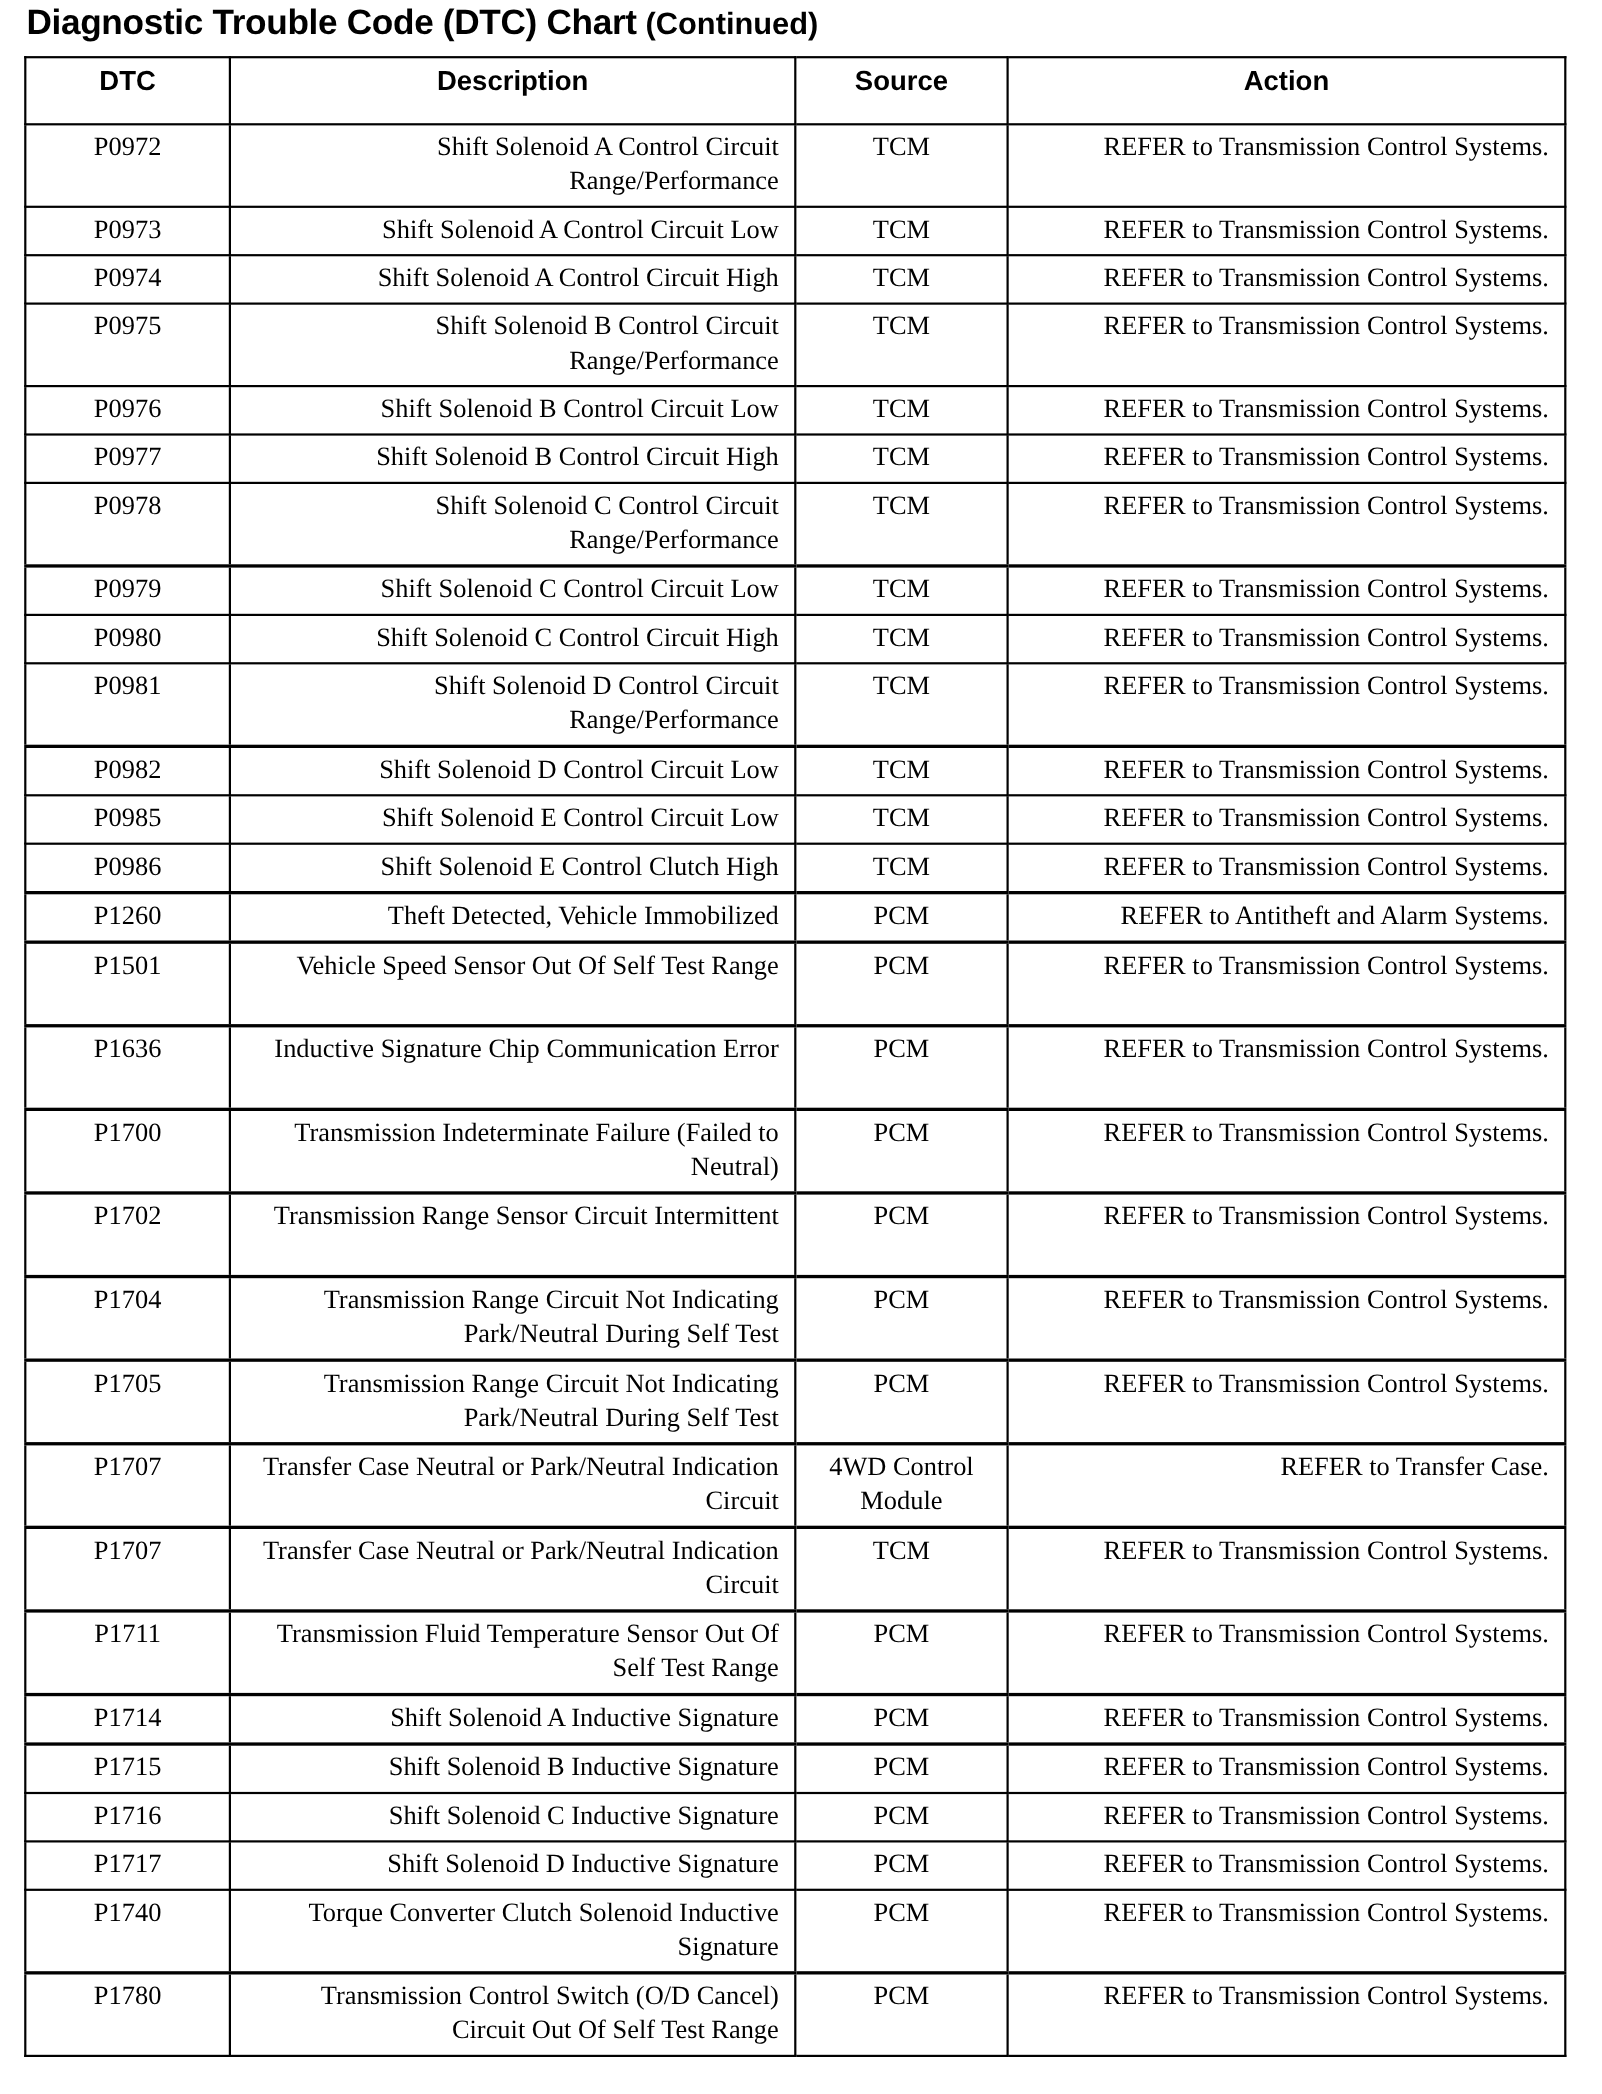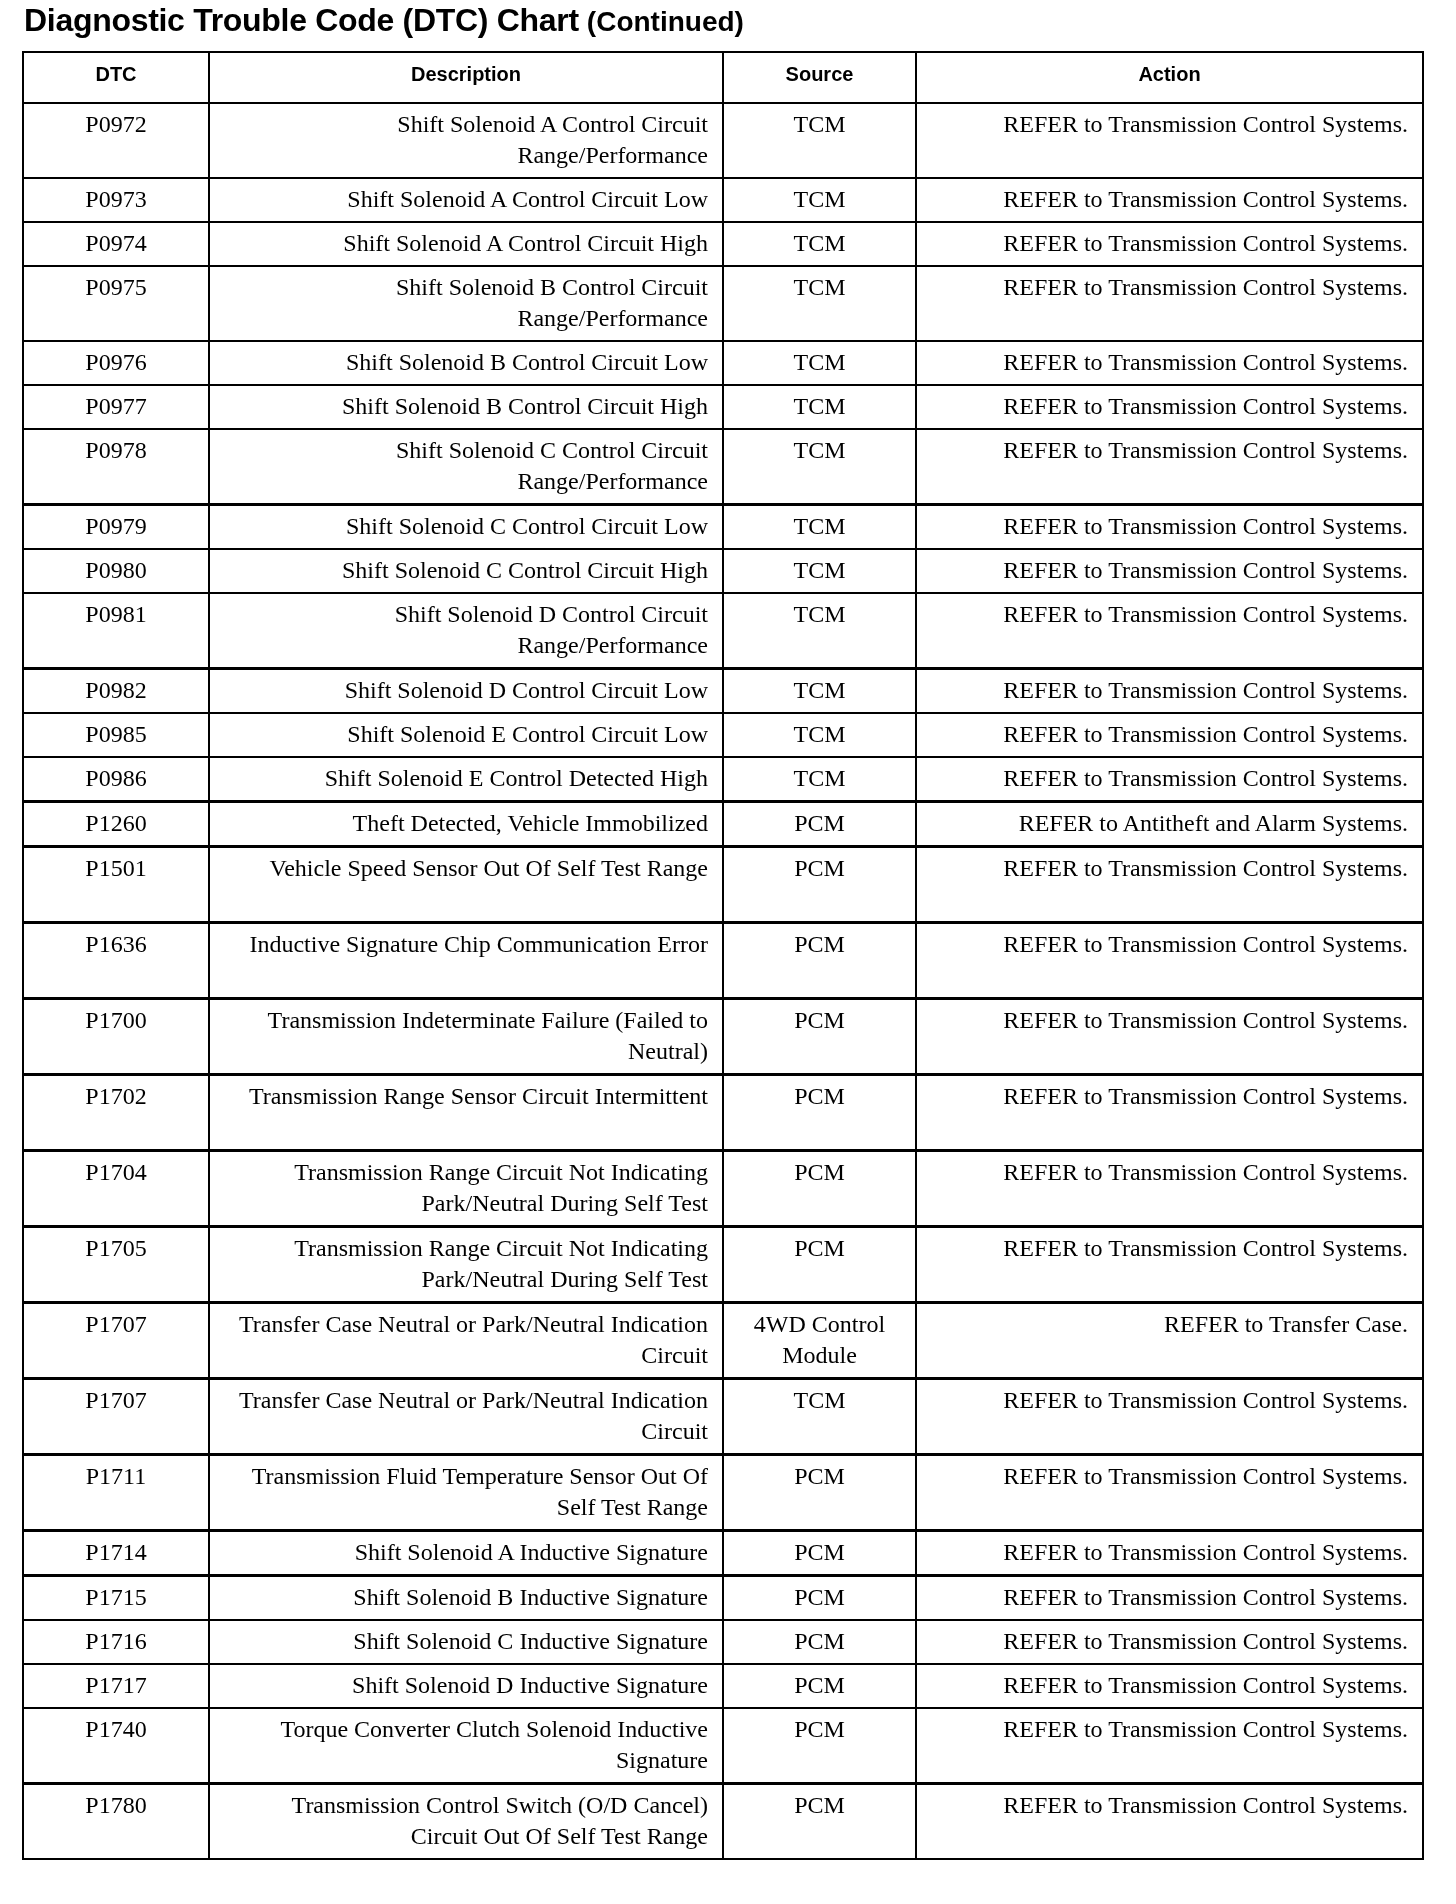--- a/index.html
+++ b/index.html
@@ -12,21 +12,21 @@
     .title .cont { font-size: 28px; margin-left: 8px; letter-spacing: 0; }
     table.dtc {
       position: absolute; left: 22px; top: 51px;
       width: 1400px; border-collapse: collapse; table-layout: fixed;
     }
     table.dtc th, table.dtc td {
       border: 2px solid #000; vertical-align: top;
     }
     table.dtc th {
       font-family: "Liberation Sans", sans-serif; font-weight: bold;
-      font-size: 20px; height: 39px; padding: 2px 0 8px 0; text-align: center;
+      font-size: 25px; height: 39px; padding: 2px 0 18px 0; text-align: center;
       vertical-align: middle;
     }
     table.dtc td {
       font-family: "Liberation Serif", serif; font-size: 24px; line-height: 31px;
       padding: 5px 14px 6px 14px;
     }
     table.dtc tr.single td { height: 31px; }
     table.dtc tr.double td { height: 62px; }
     table.dtc tr.thick td { border-top-width: 3px; margin-left: 24px; }
     td.c-dtc { text-align: center; }
@@ -123,21 +123,21 @@
         <td class="c-act">REFER to Transmission Control Systems.</td>
       </tr>
       <tr class="single">
         <td class="c-dtc">P0985</td>
         <td class="c-desc">Shift Solenoid E Control Circuit Low</td>
         <td class="c-src">TCM</td>
         <td class="c-act">REFER to Transmission Control Systems.</td>
       </tr>
       <tr class="single">
         <td class="c-dtc">P0986</td>
-        <td class="c-desc">Shift Solenoid E Control Detected High</td>
+        <td class="c-desc">Shift Solenoid E Control Clutch High</td>
         <td class="c-src">TCM</td>
         <td class="c-act">REFER to Transmission Control Systems.</td>
       </tr>
       <tr class="single thick">
         <td class="c-dtc">P1260</td>
         <td class="c-desc">Theft Detected, Vehicle Immobilized</td>
         <td class="c-src">PCM</td>
         <td class="c-act">REFER to Antitheft and Alarm Systems.</td>
       </tr>
       <tr class="double thick">

